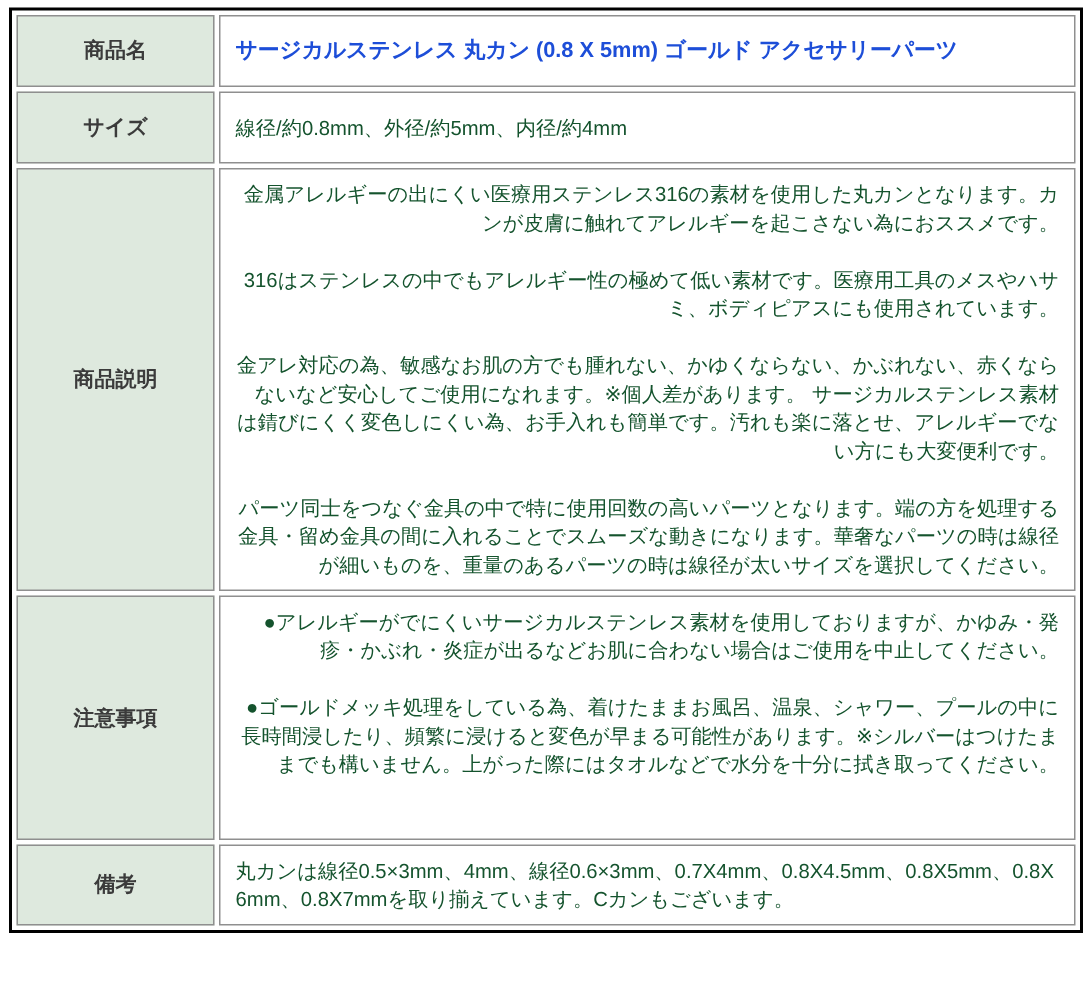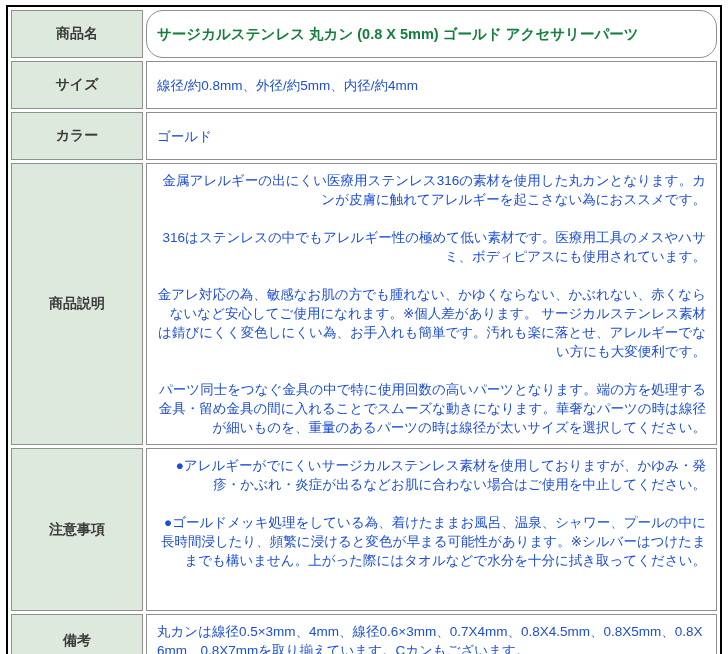--- a/index.html
+++ b/index.html
@@ -25,36 +25,35 @@
     font-size: 14px;
     font-weight: bold;
     color: #3b3b3b;
     text-align: center;
     vertical-align: middle;
     padding: 14px 4px;
   }
   .spec-table td {
     border: 1px solid #8f8f8f;
     font-size: 13.5px;
-    color: #1d4ed8;
+    color: #14532d;
     line-height: 19px;
     padding: 7px 10px;
     vertical-align: middle;
     background: #ffffff;
     word-break: break-all;
   }
   .spec-table td.multi {
     vertical-align: top;
     text-align: right;
   }
   .spec-table td.em {
     font-weight: bold;
     font-size: 14.5px;
-    color: #15803d;
-    border-radius: 17px;
+    color: #1d4ed8;
   }
   .spec-table td p {
     margin: 0 0 19px 0;
   }
   .spec-table td p:last-child {
     margin-bottom: 0;
   }
   .spec-table td.tail-space {
     padding-bottom: 40px;
   }
@@ -66,24 +65,20 @@
   <tbody>
     <tr>
       <th>商品名</th>
       <td class="em">サージカルステンレス 丸カン (0.8 X 5mm) ゴールド アクセサリーパーツ</td>
     </tr>
     <tr>
       <th>サイズ</th>
       <td>線径/約0.8mm、外径/約5mm、内径/約4mm</td>
     </tr>
     <tr>
-      <th>カラー</th>
-      <td>ゴールド</td>
-    </tr>
-    <tr>
       <th>商品説明</th>
       <td class="multi">
         <p>金属アレルギーの出にくい医療用ステンレス316の素材を使用した丸カンとなります。カンが皮膚に触れてアレルギーを起こさない為におススメです。</p>
         <p>316はステンレスの中でもアレルギー性の極めて低い素材です。医療用工具のメスやハサミ、ボディピアスにも使用されています。</p>
         <p>金アレ対応の為、敏感なお肌の方でも腫れない、かゆくならない、かぶれない、赤くならないなど安心してご使用になれます。※個人差があります。 サージカルステンレス素材は錆びにくく変色しにくい為、お手入れも簡単です。汚れも楽に落とせ、アレルギーでない方にも大変便利です。</p>
         <p>パーツ同士をつなぐ金具の中で特に使用回数の高いパーツとなります。端の方を処理する金具・留め金具の間に入れることでスムーズな動きになります。華奢なパーツの時は線径が細いものを、重量のあるパーツの時は線径が太いサイズを選択してください。</p>
       </td>
     </tr>
     <tr>
       <th>注意事項</th>

